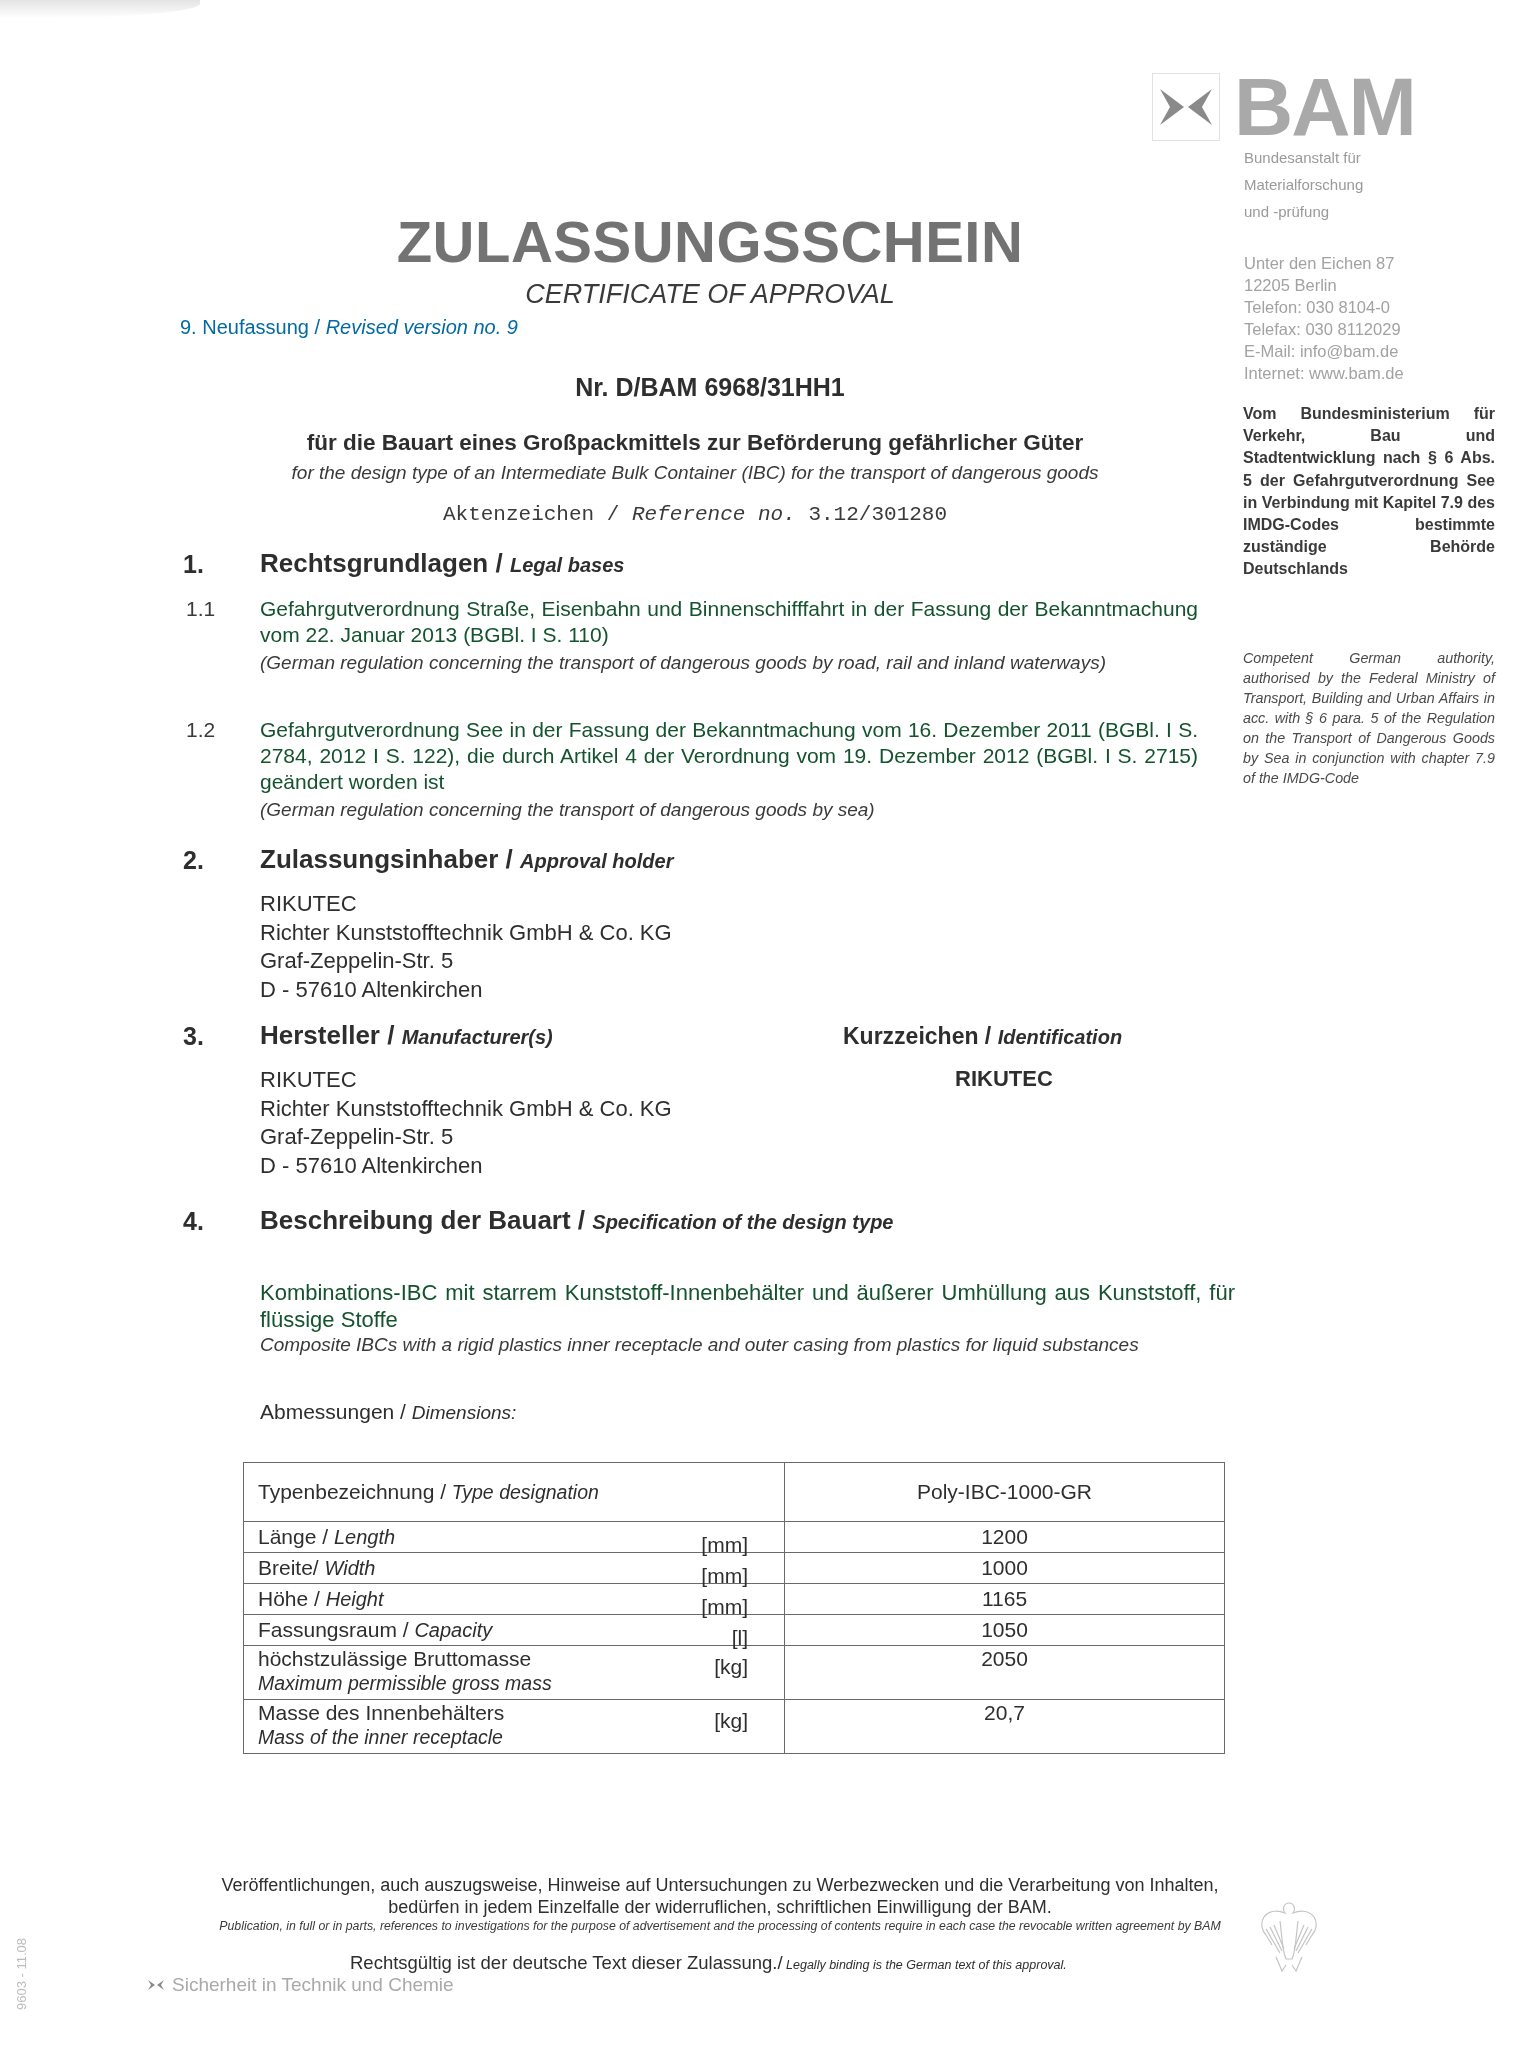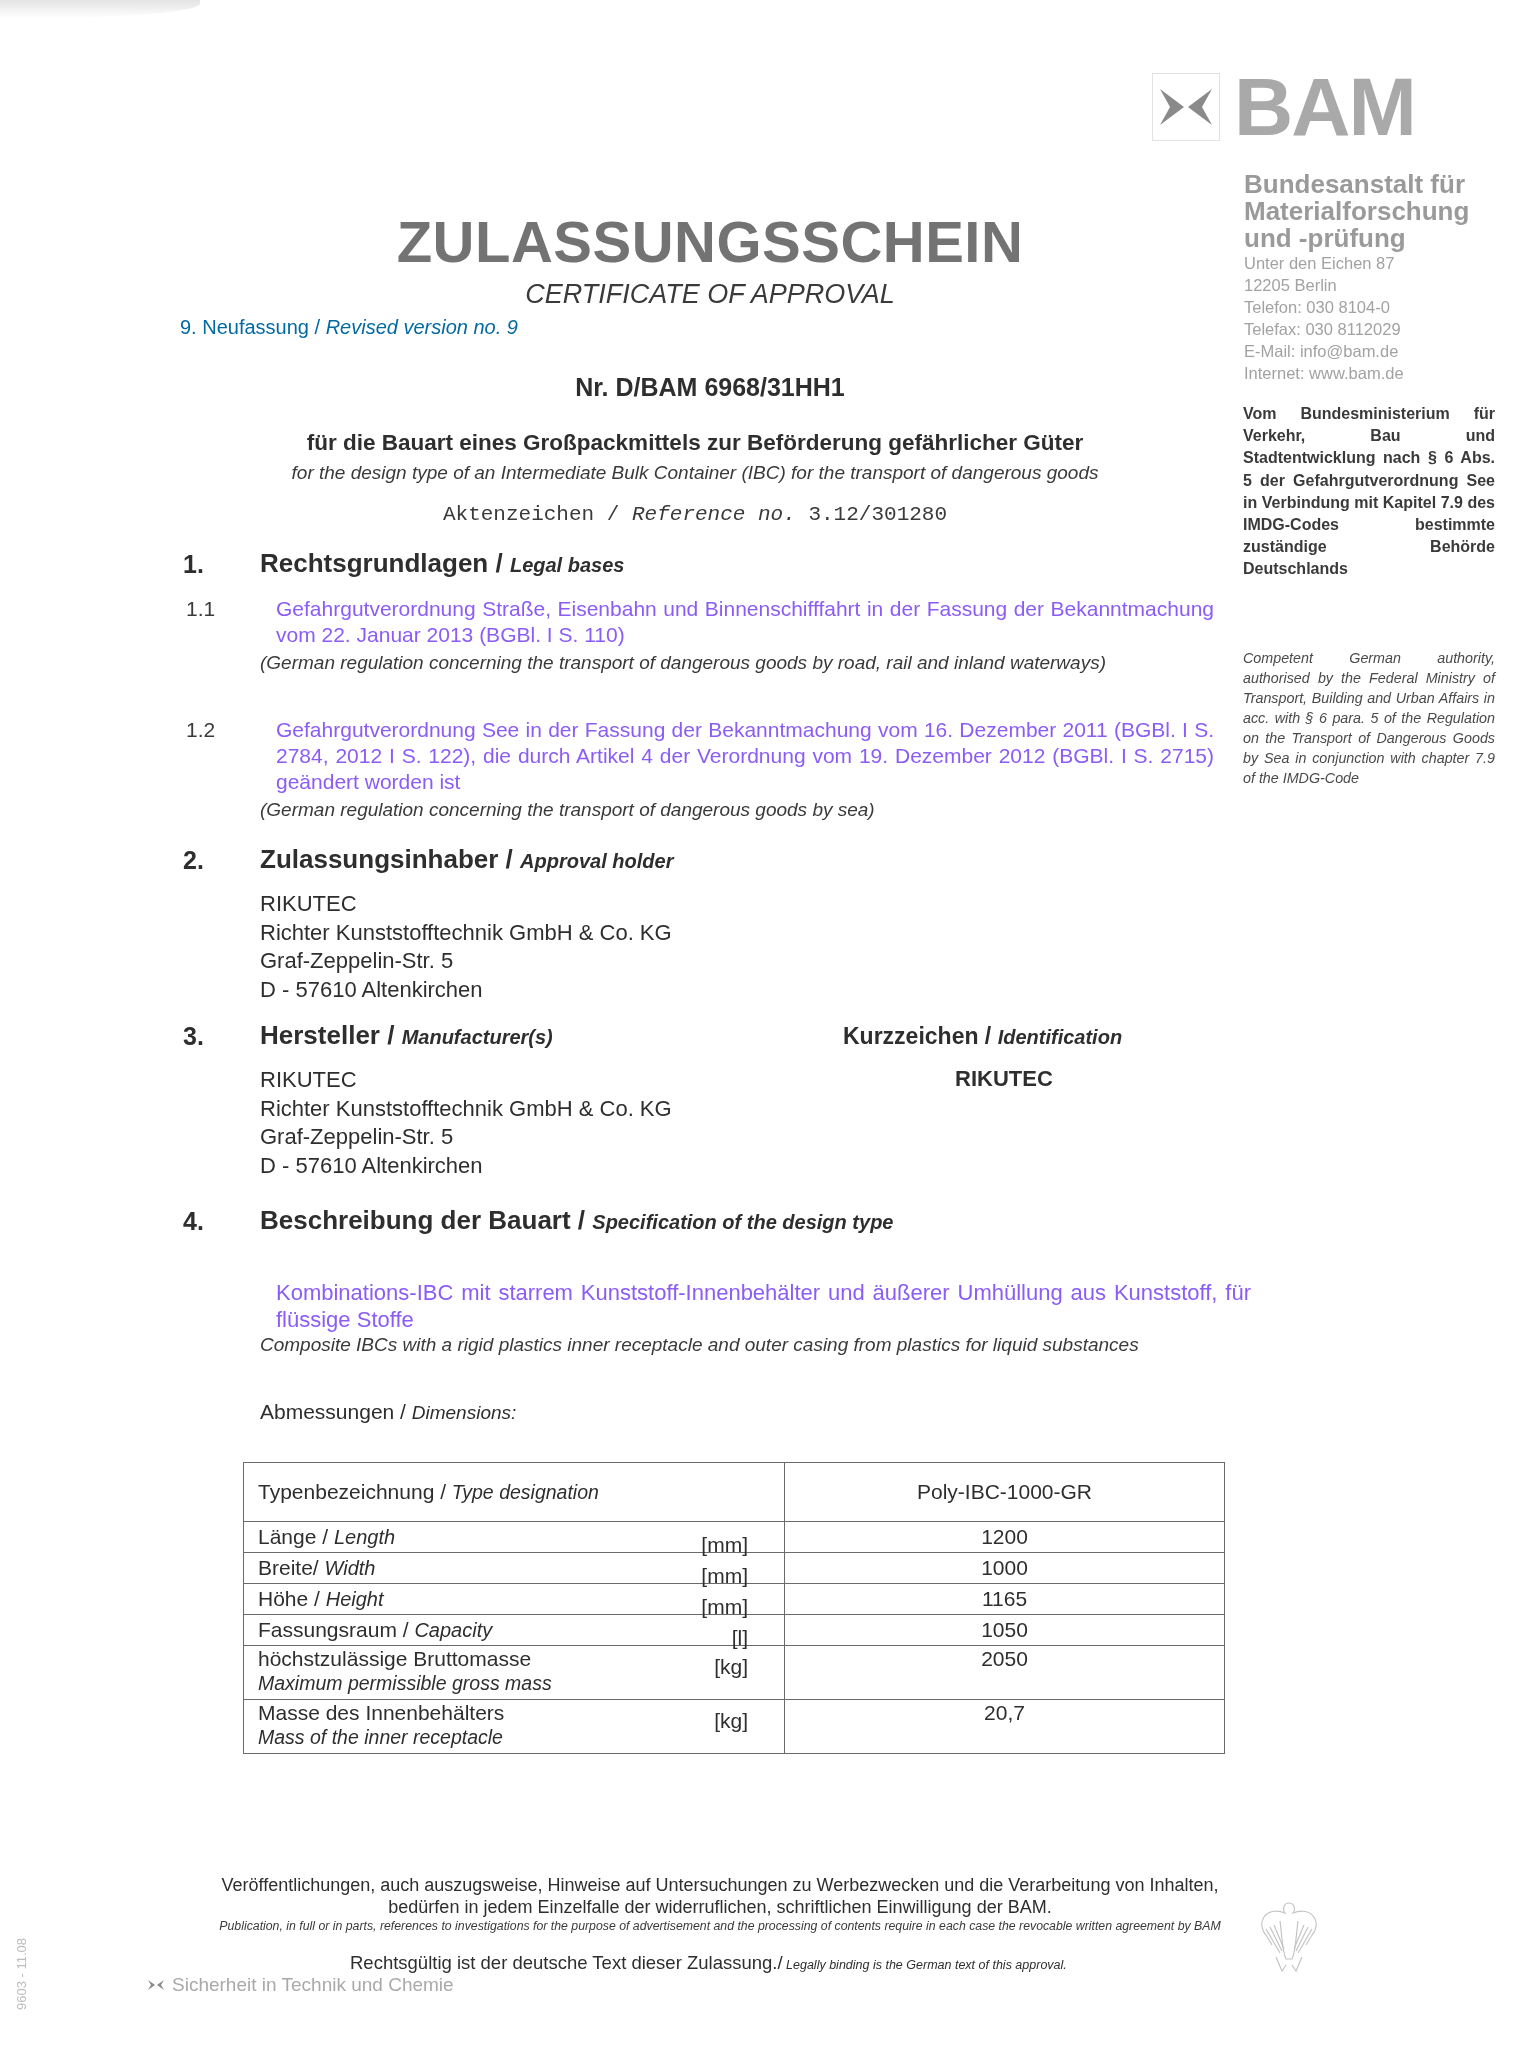--- a/index.html
+++ b/index.html
@@ -7,40 +7,40 @@
   .abs { position: absolute; }
   .it { font-style: italic; }
 
   
   .scan-shadow { left: 0; top: 0; width: 200px; height: 18px; background: linear-gradient(180deg, #d8d8d8 0%, #ffffff 100%); border-radius: 0 0 80% 0; opacity: .7; }
 
   
   .logo { left: 1152px; top: 66px; display: flex; align-items: center; }
   .logo-mark { width: 66px; height: 66px; border: 1px solid #e2e2e2; display: flex; align-items: center; justify-content: center; margin-right: 14px; }
   .logo-text { font-family: "Liberation Sans", sans-serif; font-weight: bold; font-size: 82px; letter-spacing: -2px; color: #a9a9a9; line-height: 1; }
-  .agency { left: 1244px; top: 171px; font-size: 26px; font-weight: bold; color: #9a9a9a; line-height: 27px; }
+  .agency { left: 1244px; top: 144px; font-size: 15px; font-weight: normal; color: #9a9a9a; line-height: 27px; }
   .address { left: 1244px; top: 252px; font-size: 16.5px; color: #a2a2a2; line-height: 22px; }
   .authority-de { left: 1243px; top: 403px; width: 252px; font-size: 16px; font-weight: bold; color: #3a3a3a; line-height: 22.2px; text-align: justify; }
   .authority-en { left: 1243px; top: 648px; width: 252px; font-size: 14.3px; font-style: italic; color: #4a4a4a; line-height: 20px; text-align: justify; }
 
   
   .title { left: 180px; width: 1060px; top: 208px; text-align: center; font-size: 58px; font-weight: bold; color: #737373; letter-spacing: 0.5px; }
   .subtitle { left: 180px; width: 1060px; top: 279px; text-align: center; font-size: 27px; font-style: italic; color: #3a3a3a; }
   .version { left: 180px; width: 1060px; top: 316px; text-align: left; font-size: 20px; color: #0369a1; }
   .certno { left: 180px; width: 1060px; top: 373px; text-align: center; font-size: 25px; font-weight: bold; color: #2e2e2e; }
   .for-de { left: 180px; width: 1030px; top: 430px; text-align: center; font-size: 22.5px; font-weight: bold; color: #2e2e2e; }
   .for-en { left: 180px; width: 1030px; top: 462px; text-align: center; font-size: 19px; font-style: italic; color: #3a3a3a; }
   .ref { left: 180px; width: 1030px; top: 503px; text-align: center; font-size: 21px; color: #3a3a3a; font-family: Liberation Mono, monospace; }
 
   
   .sec-num { left: 183px; font-size: 25px; font-weight: bold; color: #2e2e2e; }
   .sec-title { left: 260px; font-size: 26px; font-weight: bold; color: #2e2e2e; }
   .sec-title .en { font-size: 20px; font-style: italic; }
   .sub-num { left: 186px; font-size: 21px; color: #3a3a3a; }
-  .para { left: 260px; width: 938px; font-size: 21px; line-height: 26px; color: #8b5cf6; text-align: justify; margin-left: 16px; }
+  .para { left: 260px; width: 938px; font-size: 21px; line-height: 26px; color: #14532d; text-align: justify; }
   .para-en { left: 260px; width: 938px; font-size: 19px; line-height: 26px; font-style: italic; color: #3a3a3a; text-align: justify; }
   .addr { left: 260px; font-size: 22px; line-height: 28.5px; color: #2e2e2e; }
 
   .ident-title { left: 843px; font-size: 23px; font-weight: bold; color: #2e2e2e; }
   .ident-title .en { font-size: 20px; font-style: italic; }
   .ident-val { left: 955px; font-size: 22px; font-weight: bold; color: #2e2e2e; }
 
   
   .spec-table { left: 243px; top: 1456px; width: 982px; border-collapse: collapse; font-size: 21px; color: #2e2e2e; margin-top: 6px; }
   .spec-table td { border: 1.5px solid #6a6a6a; padding: 0 14px; vertical-align: top; }

